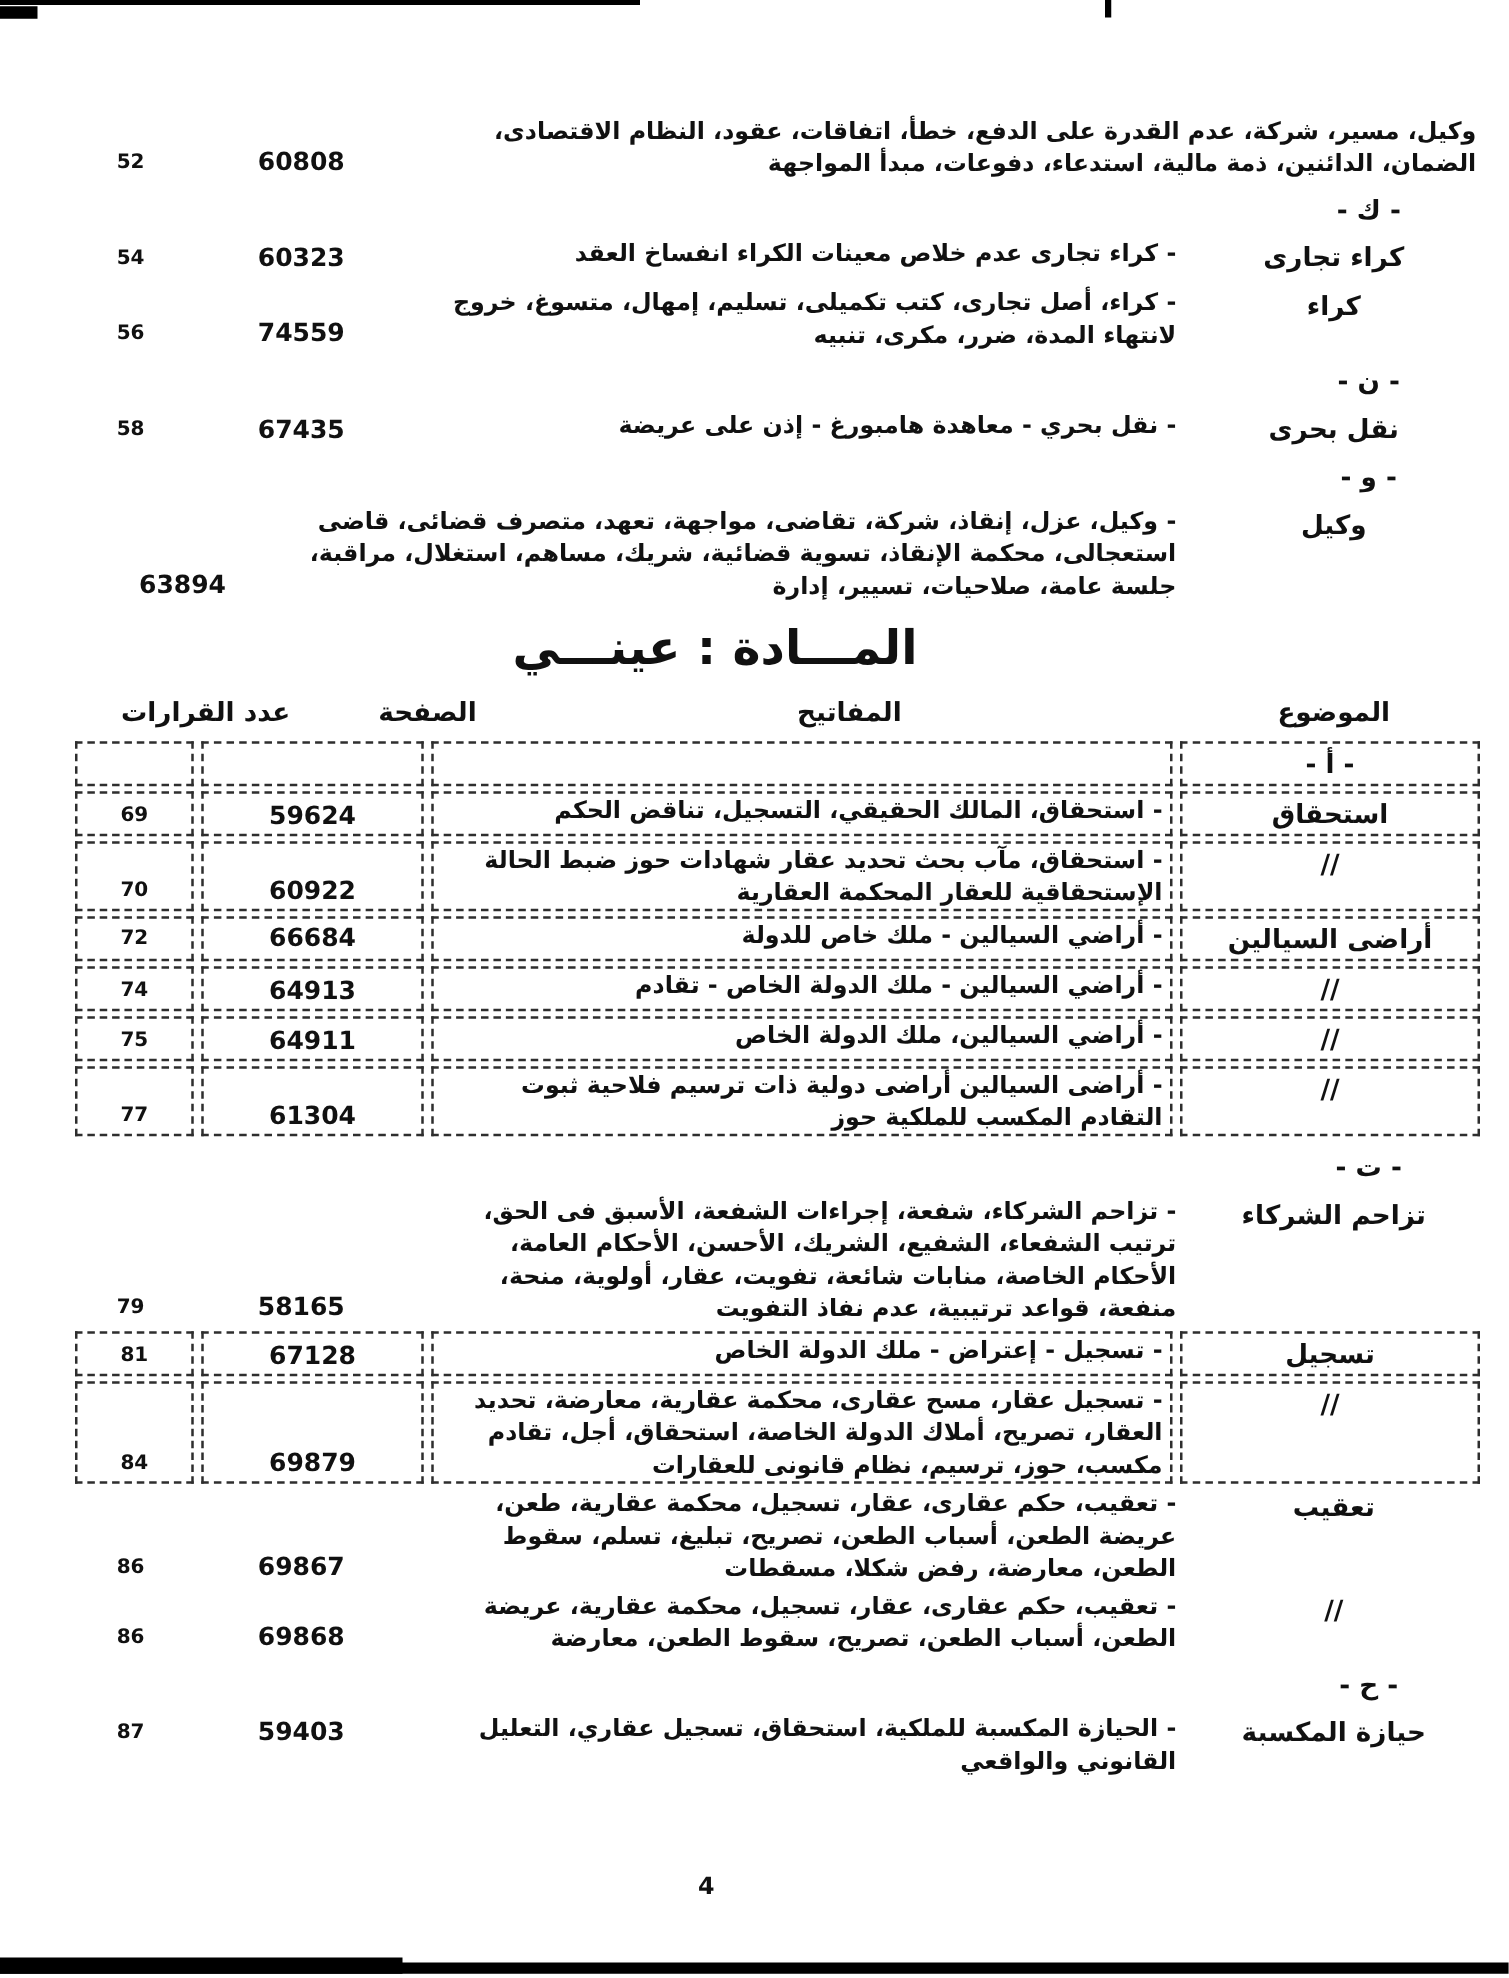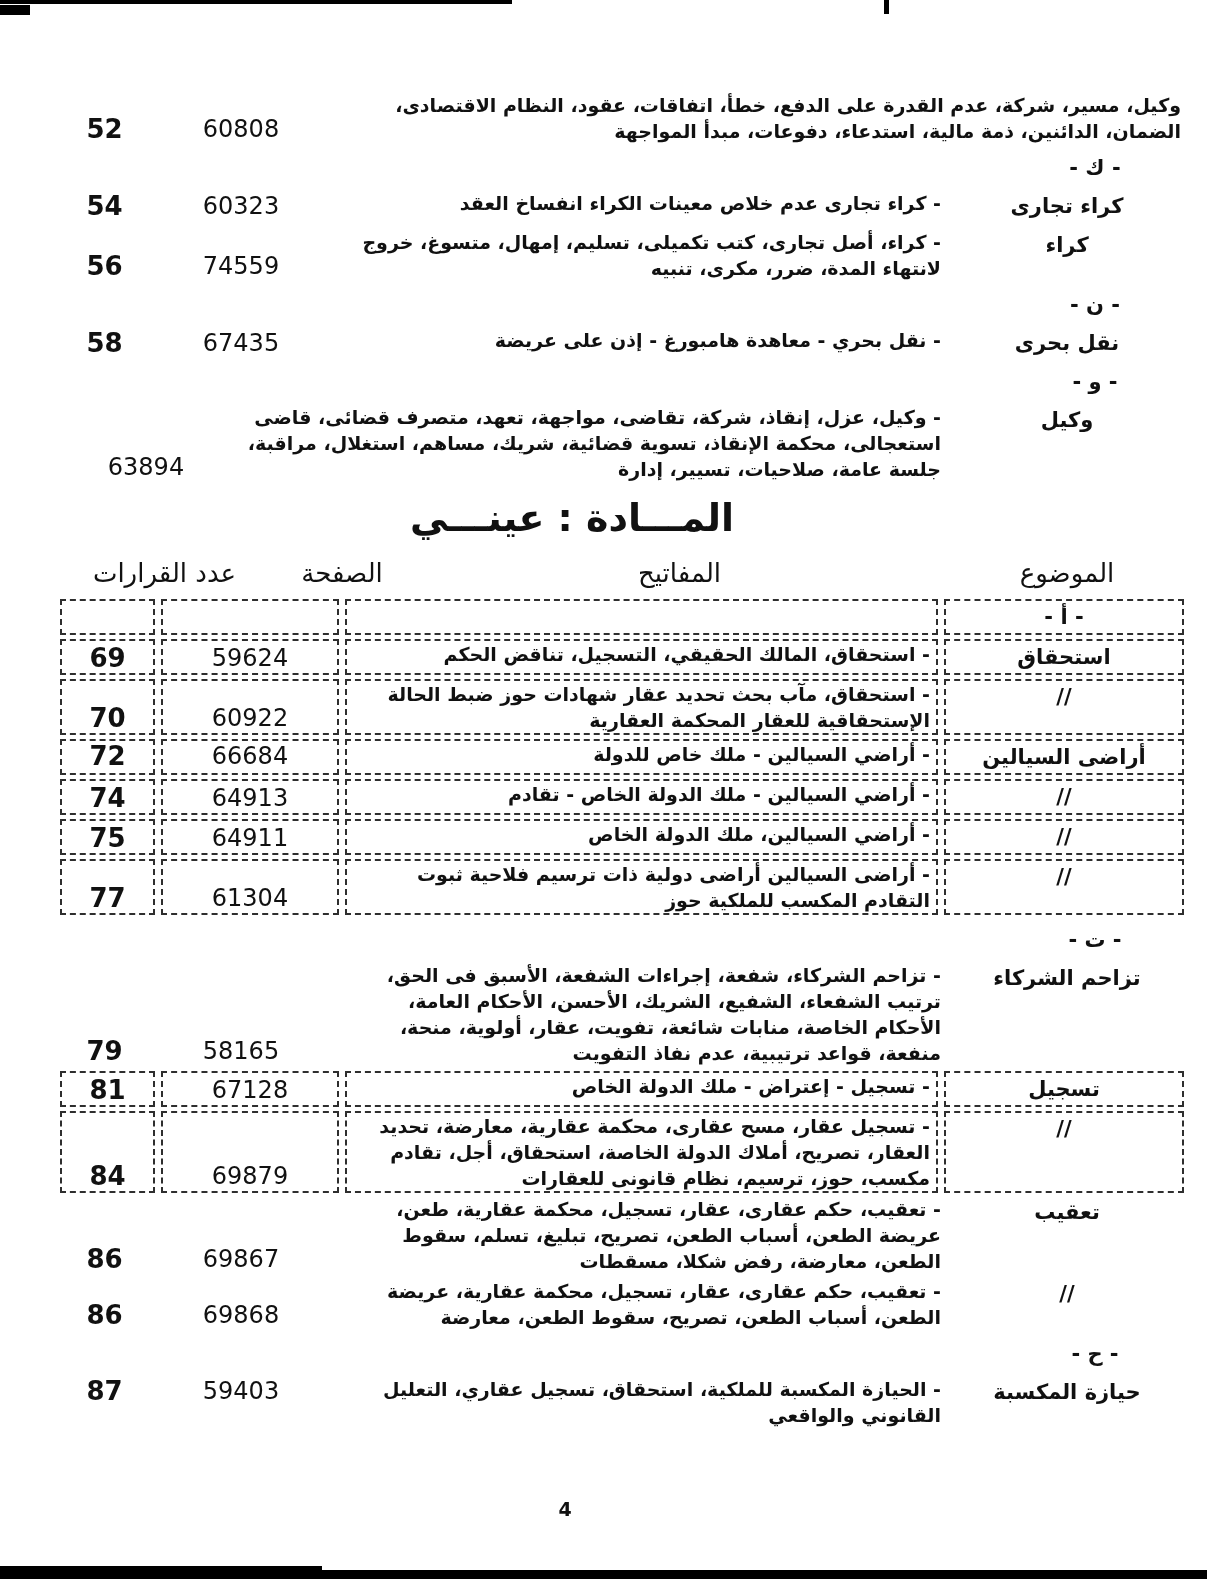--- a/index.html
+++ b/index.html
@@ -13,41 +13,41 @@
   .top-tick{position:absolute;left:884px;top:0;width:5px;height:14px;background:#000;}
   .bottom-bar{position:absolute;left:0;top:1570px;width:1207px;height:9px;background:#000;}
   .bottom-bar-left{position:absolute;left:0;top:1566px;width:322px;height:13px;background:#000;}
 
   .content{position:absolute;top:92px;left:57px;width:1130px;}
 
   .row{display:flex;align-items:stretch;margin-bottom:8px;}
   .row.tight{margin-bottom:4px;}
   .cell{box-sizing:border-box;}
   .cell-page{width:95px;display:flex;flex-direction:column;justify-content:flex-end;align-items:center;
-             font-weight:700;font-size:26px;line-height:30px;}
+             font-weight:700;font-size:16px;line-height:30px;}
   .cell-dec{width:178px;display:flex;flex-direction:column;justify-content:flex-end;align-items:center;
-            font-weight:400;font-size:24px;line-height:30px;}
+            font-weight:700;font-size:20px;line-height:30px;}
   .row.valign-start .cell-page,.row.valign-start .cell-dec{justify-content:flex-start;}
   .cell-keys{flex:1;direction:rtl;text-align:right;font-size:19px;line-height:26px;font-weight:700;
              padding:0 6px;}
   .cell-subject{width:240px;direction:rtl;text-align:center;font-weight:700;font-size:21px;
                 line-height:30px;padding-top:1px;}
   .row.wide .cell-keys{padding-left:0;}
 
   .row.boxed .cell{border:2px dashed #2e2e2e;margin:1px 3px;min-height:36px;}
   .row.boxed{margin-bottom:2px;}
 
   .section-row{display:flex;justify-content:flex-end;margin:12px 0 10px 0;}
   .section-marker{width:240px;text-align:center;direction:rtl;font-weight:700;font-size:21px;
                   padding-left:56px;box-sizing:border-box;}
 
   .doc-title{text-align:center;font-weight:700;font-size:38px;direction:rtl;
              margin:14px 0 18px 0;transform:translateX(-50px);letter-spacing:1px;}
 
-  .table-header{display:flex;align-items:flex-end;margin-bottom:10px;font-weight:400;font-size:26px;direction:ltr;}
+  .table-header{display:flex;align-items:flex-end;margin-bottom:10px;font-weight:700;font-size:21px;direction:ltr;}
   .th{direction:rtl;text-align:center;}
   .th-dec{width:215px;}
   .th-page{width:140px;}
   .th-keys{flex:1;}
   .th-subject{width:240px;}
 
   .footer-page{position:absolute;top:1498px;left:0;width:1130px;text-align:center;
                font-size:19px;font-weight:700;}
 </style>
 </head>

